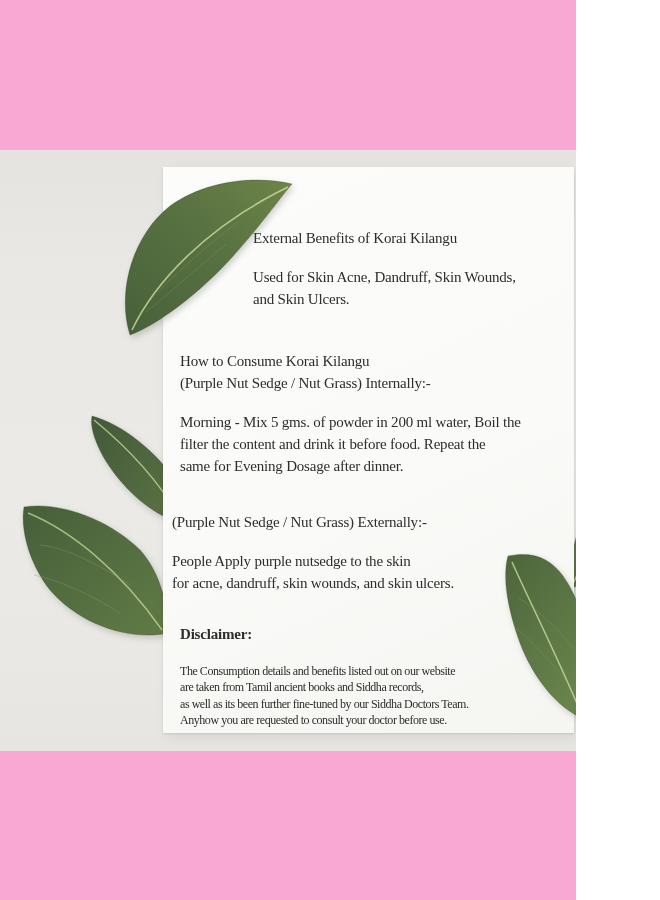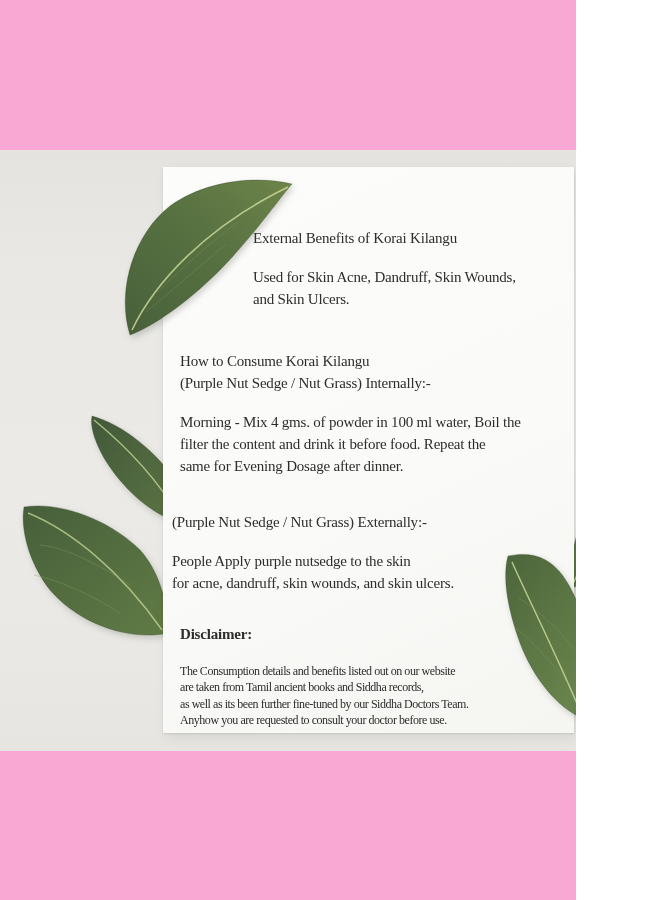--- a/index.html
+++ b/index.html
@@ -101,21 +101,21 @@
           <span class="ln" style="display:block">and Skin Ulcers.</span>
         </p>
       </div>
 
       <div class="block consume">
         <p>
           <span class="ln" style="display:block">How to Consume Korai Kilangu</span>
           <span class="ln" style="display:block">(Purple Nut Sedge / Nut Grass) Internally:-</span>
         </p>
         <p>
-          <span class="ln" style="display:block">Morning - Mix 4 gms. of powder in 100 ml water, Boil the</span>
+          <span class="ln" style="display:block">Morning - Mix 5 gms. of powder in 200 ml water, Boil the</span>
           <span class="ln" style="display:block">filter the content and drink it before food. Repeat the</span>
           <span class="ln" style="display:block">same for Evening Dosage after dinner.</span>
         </p>
       </div>
 
       <div class="block apply">
         <p>
           <span class="ln" style="display:block">(Purple Nut Sedge / Nut Grass) Externally:-</span>
         </p>
         <p>

